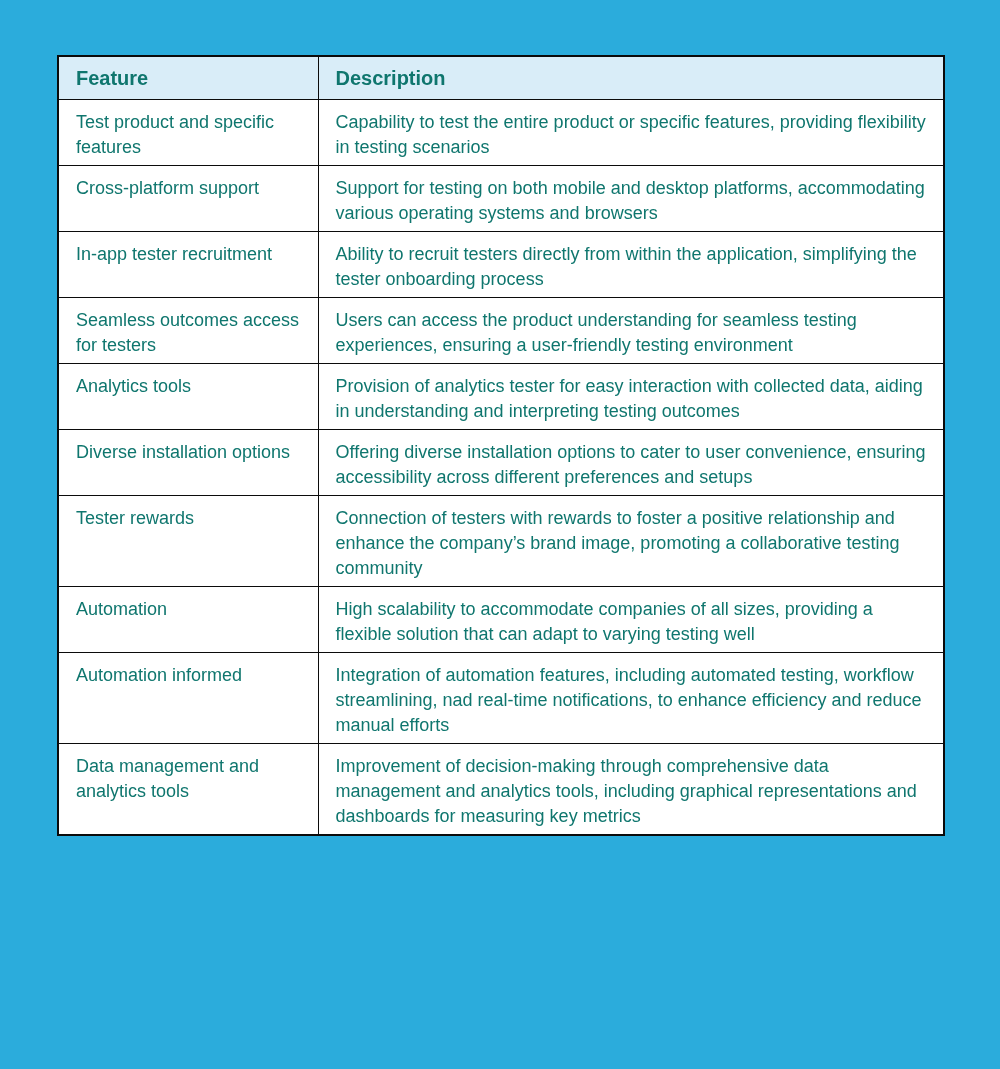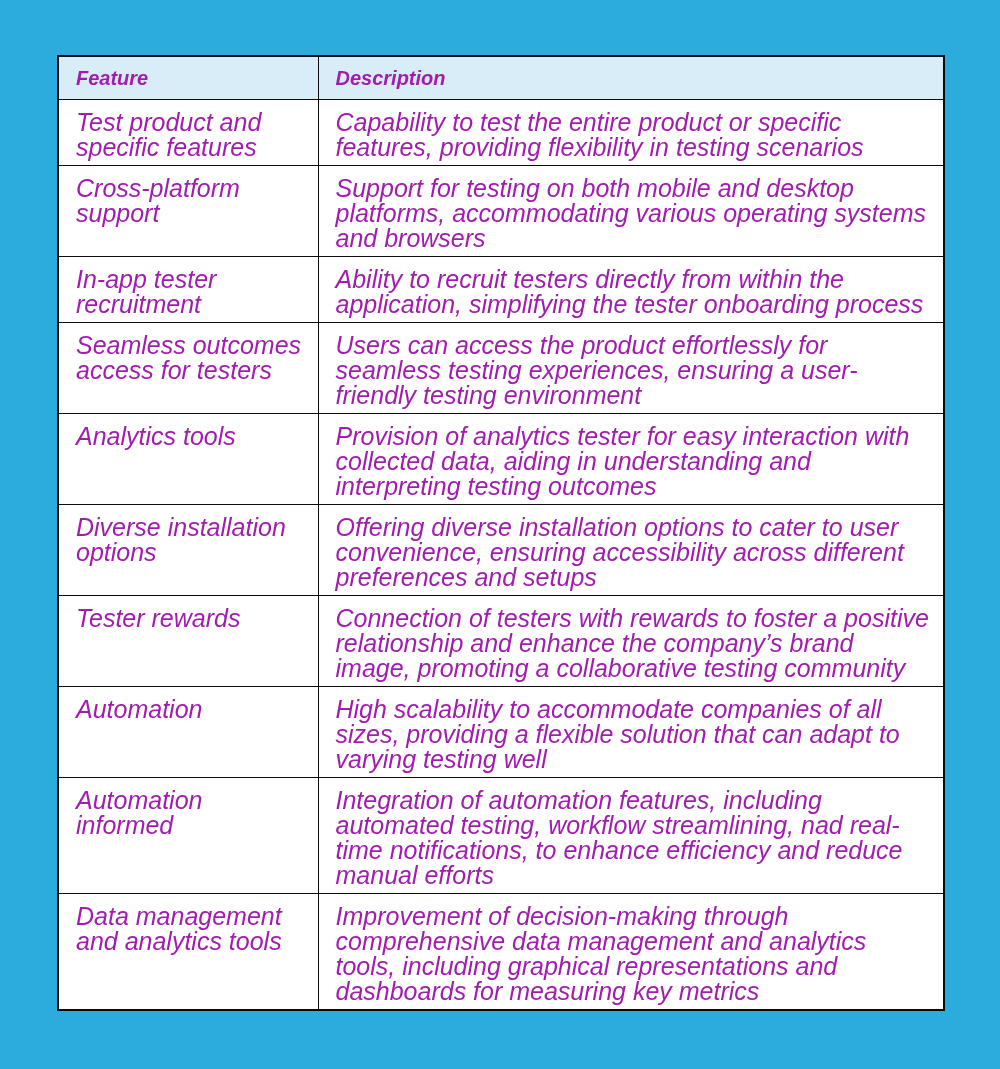--- a/index.html
+++ b/index.html
@@ -21,34 +21,33 @@
     width: 886px;
     border-collapse: collapse;
     background: #FFFFFF;
     table-layout: fixed;
   }
   .feature-table th,
   .feature-table td {
     border: 1.5px solid #0B0B0B;
     vertical-align: top;
     text-align: left;
-    color: #a21caf;
-    font-style: italic;
+    color: #0f766e;
   }
   .feature-table th {
     background: #D9EDF8;
     font-size: 20px;
     font-weight: 700;
     line-height: 26px;
     padding: 8px 16px 8px 17px;
     height: 42px;
     box-sizing: border-box;
   }
   .feature-table td {
-    font-size: 25px;
+    font-size: 18px;
     font-weight: 400;
     line-height: 25px;
     padding: 10px 14px 5px 17px;
   }
   .col-feature { width: 260px; }
   .col-description { width: 626px; }
   .feature-table { border: 2px solid #0B0B0B; }
 </style>
 </head>
 <body>
@@ -72,21 +71,21 @@
     <tr>
       <td>Cross-platform support</td>
       <td>Support for testing on both mobile and desktop platforms, accommodating various operating systems and browsers</td>
     </tr>
     <tr>
       <td>In-app tester recruitment</td>
       <td>Ability to recruit testers directly from within the application, simplifying the tester onboarding process</td>
     </tr>
     <tr>
       <td>Seamless outcomes access for testers</td>
-      <td>Users can access the product effortlessly for seamless testing experiences, ensuring a user-friendly testing environment</td>
+      <td>Users can access the product understanding for seamless testing experiences, ensuring a user-friendly testing environment</td>
     </tr>
     <tr>
       <td>Analytics tools</td>
       <td>Provision of analytics tester for easy interaction with collected data, aiding in understanding and interpreting testing outcomes</td>
     </tr>
     <tr>
       <td>Diverse installation options</td>
       <td>Offering diverse installation options to cater to user convenience, ensuring accessibility across different preferences and setups</td>
     </tr>
     <tr>

